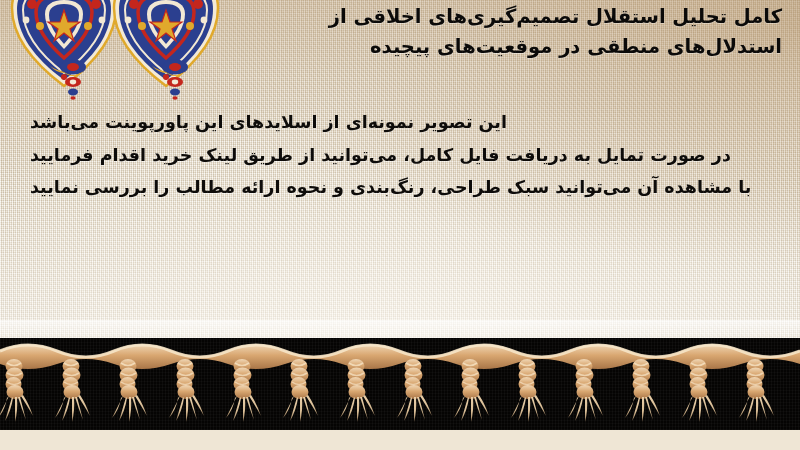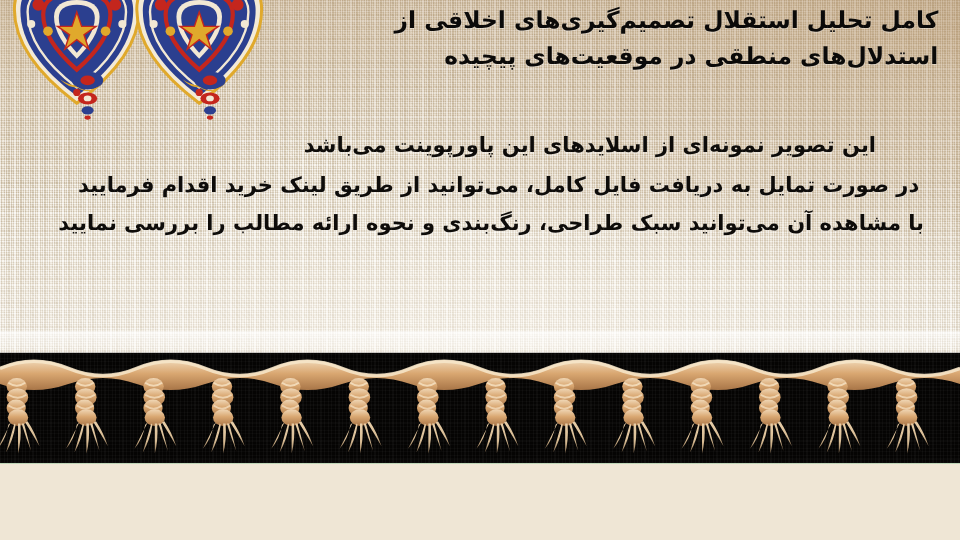--- a/index.html
+++ b/index.html
@@ -5,21 +5,21 @@
 <style>
   html,body{margin:0;padding:0;}
   body{
     width:800px;height:450px;overflow:hidden;
     font-family:"DejaVu Sans","Liberation Sans",sans-serif;
     background:#efe6d5;
   }
 
   
   #slide{
-    position:relative;width:800px;height:386px;overflow:hidden;
+    position:relative;width:800px;height:430px;overflow:hidden;
     background:#22c55e;
   }
 
   
   .canvas-bg{
     position:absolute;inset:0;
     background-color:#eae0cc;
     background-image:
       repeating-linear-gradient(90deg,
         rgba(255,255,255,.55) 0px, rgba(255,255,255,.55) 1px,
@@ -64,21 +64,21 @@
   .title{
     position:absolute;top:2px;right:18px;width:575px;
     text-align:right;direction:rtl;
     font-size:19.5px;line-height:1.52;font-weight:700;
     color:#0b0a09;
     text-shadow:0 1px 0 rgba(255,255,255,.30);
     letter-spacing:.2px;
   }
   .body-lines{
     position:absolute;top:112px;right:30px;width:740px;
-    direction:rtl;text-align:right;
+    direction:rtl;text-align:left;
     color:#0e0c0a;font-size:17.5px;font-weight:700;
     text-shadow:0 1px 0 rgba(255,255,255,.28);
   }
   .body-lines .ln{margin:0 0 12.5px 0;white-space:nowrap;}
   .body-lines .ln.l1{padding-right:40px;}
   .body-lines .ln.l2{padding-right:0px;}
   .body-lines .ln.l3{padding-right:4px;}
 
   
   .black-band{

